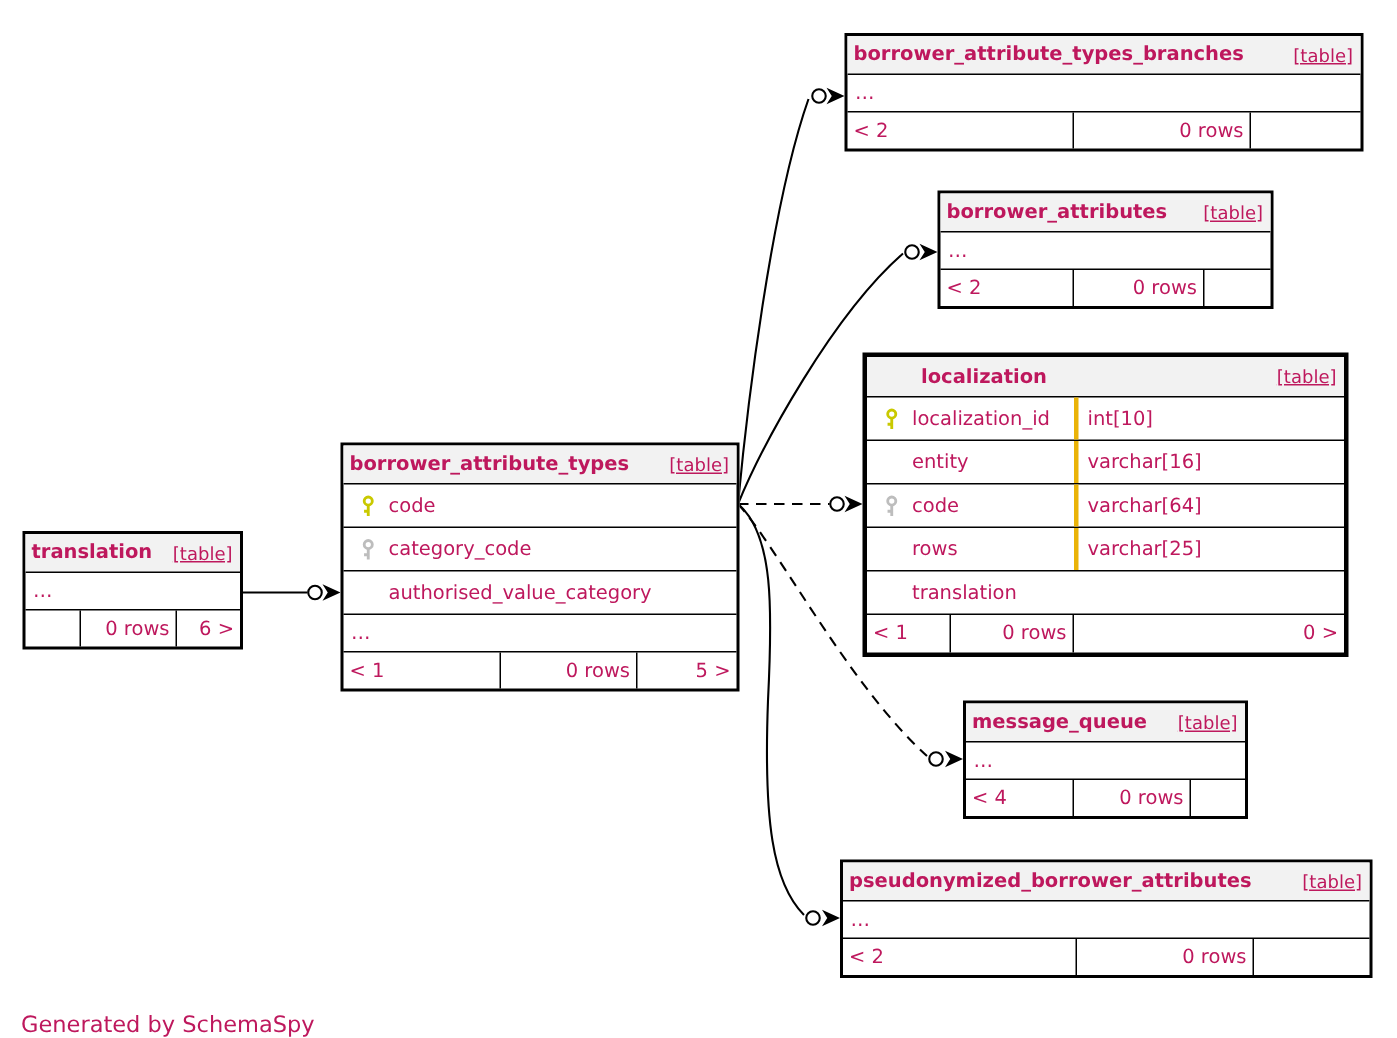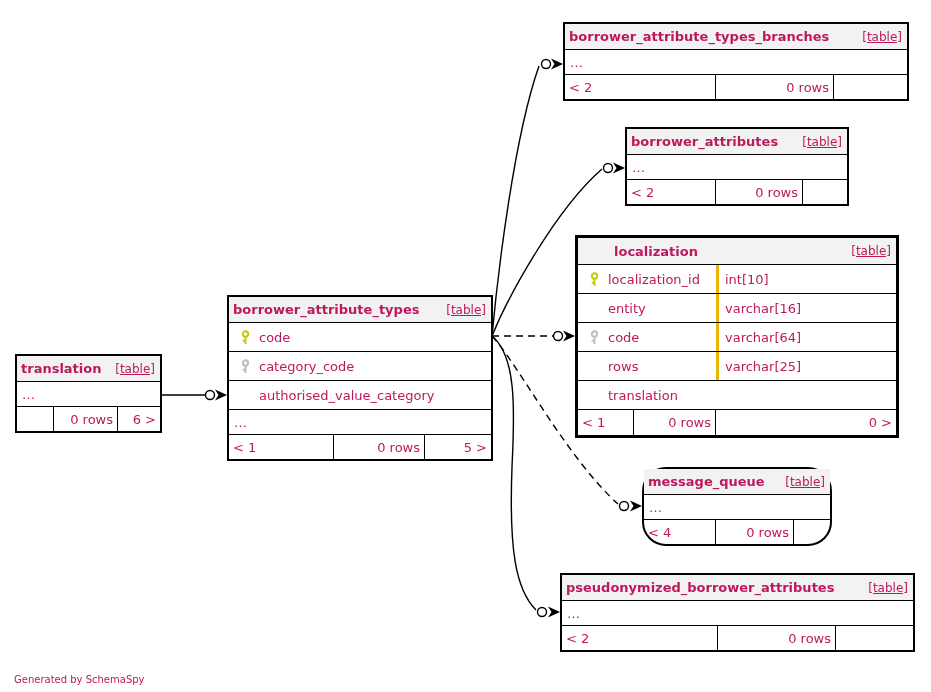--- a/index.html
+++ b/index.html
@@ -42,21 +42,21 @@
   }
   .tfoot { display:flex; height:24px; }
   .tfoot .cell {
     display:flex; align-items:center; padding:0 4px; height:100%;
     border-right:1px solid #000; font-size:13px;
   }
   .tfoot .cell:last-child { border-right:none; flex:1; }
   .tfoot .r { justify-content:flex-end; }
   .key-primary { color:#c9c900; }
   .key-foreign { color:#bdbdbd; }
-  #credit { position:absolute; left:14px; top:662px; font-size:10px; z-index:2;text-align:center; }
+  #credit { position:absolute; left:14px; top:662px; font-size:15px; z-index:2;text-align:center; }
 </style>
 </head>
 <body>
 
 <div id="canvas">
 
   <svg id="rels" viewBox="0 0 931 692">
 
     <path class="rel" d="M 492 324 C 498 260, 514 125, 539 54" stroke="#000000"></path>
     <path class="rel" d="M 492 324 C 508 285, 555 198, 602 157" stroke="#000000"></path>
@@ -221,21 +221,21 @@
       <span class="ttag">[table]</span>
     </div>
     <div class="morerow">…</div>
     <div class="tfoot">
       <span class="cell" style="width:37px"></span>
       <span class="cell r" style="width:64px">0 rows</span>
       <span class="cell r">6 &gt;</span>
     </div>
   </div>
 
-  <div class="dbtable" style="left:642px; top:455px; width:190px;border-radius:24px;">
+  <div class="dbtable" style="left:642px; top:455px; width:190px;">
     <div class="thead" style="background: rgb(242, 242, 242);">
       <span class="tname">message_queue</span>
       <span class="ttag">[table]</span>
     </div>
     <div class="morerow">…</div>
     <div class="tfoot">
       <span class="cell" style="width:72px">&lt; 4</span>
       <span class="cell r" style="width:78px">0 rows</span>
       <span class="cell r"></span>
     </div>

